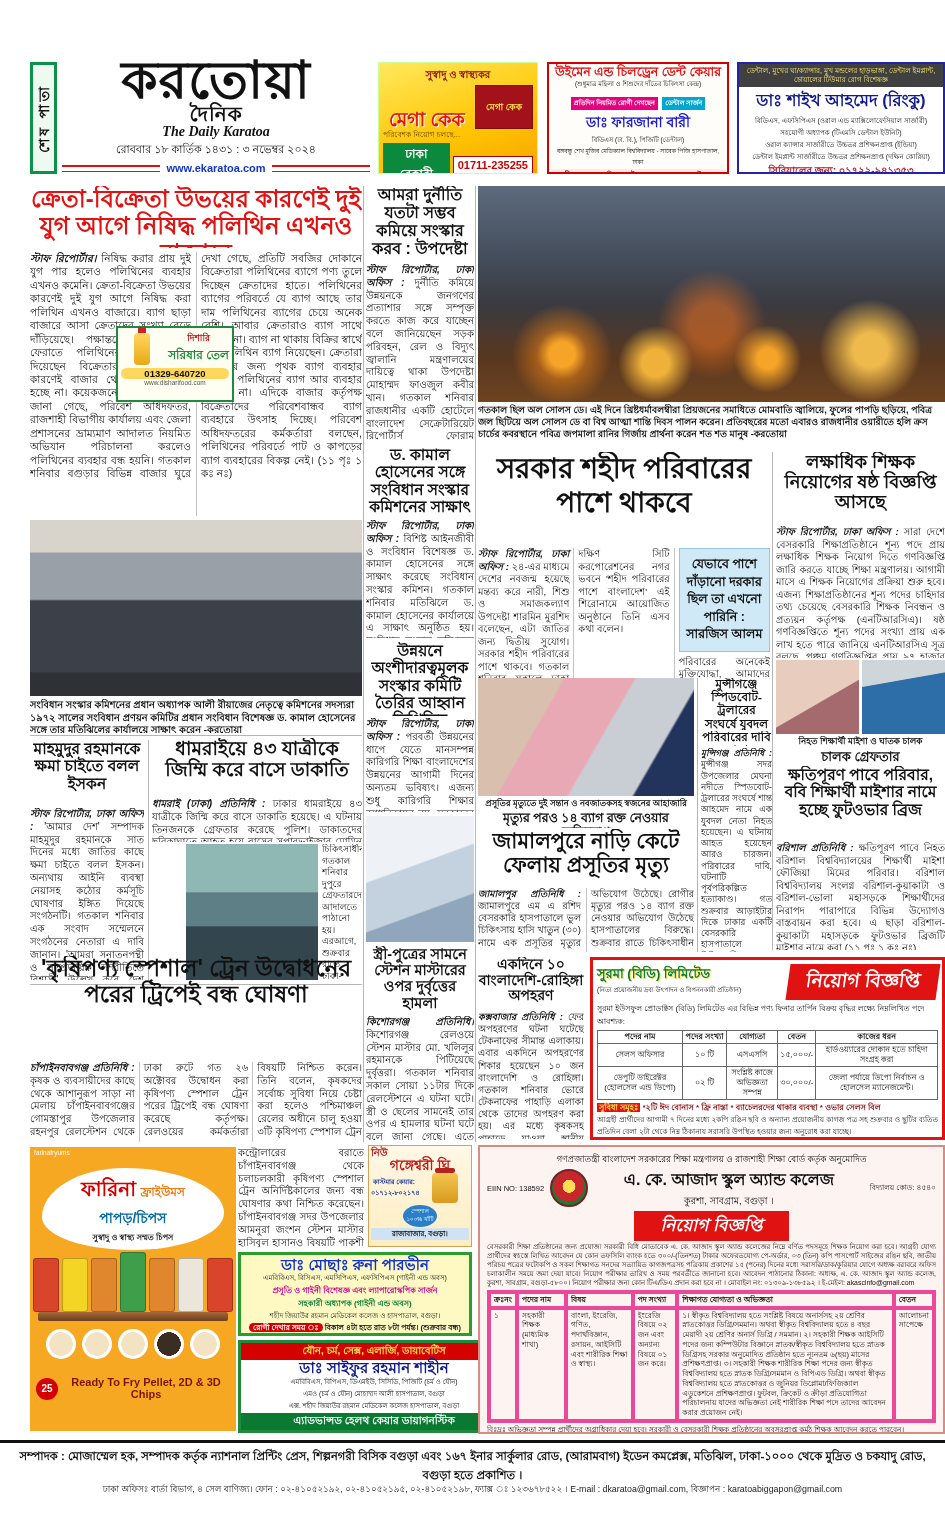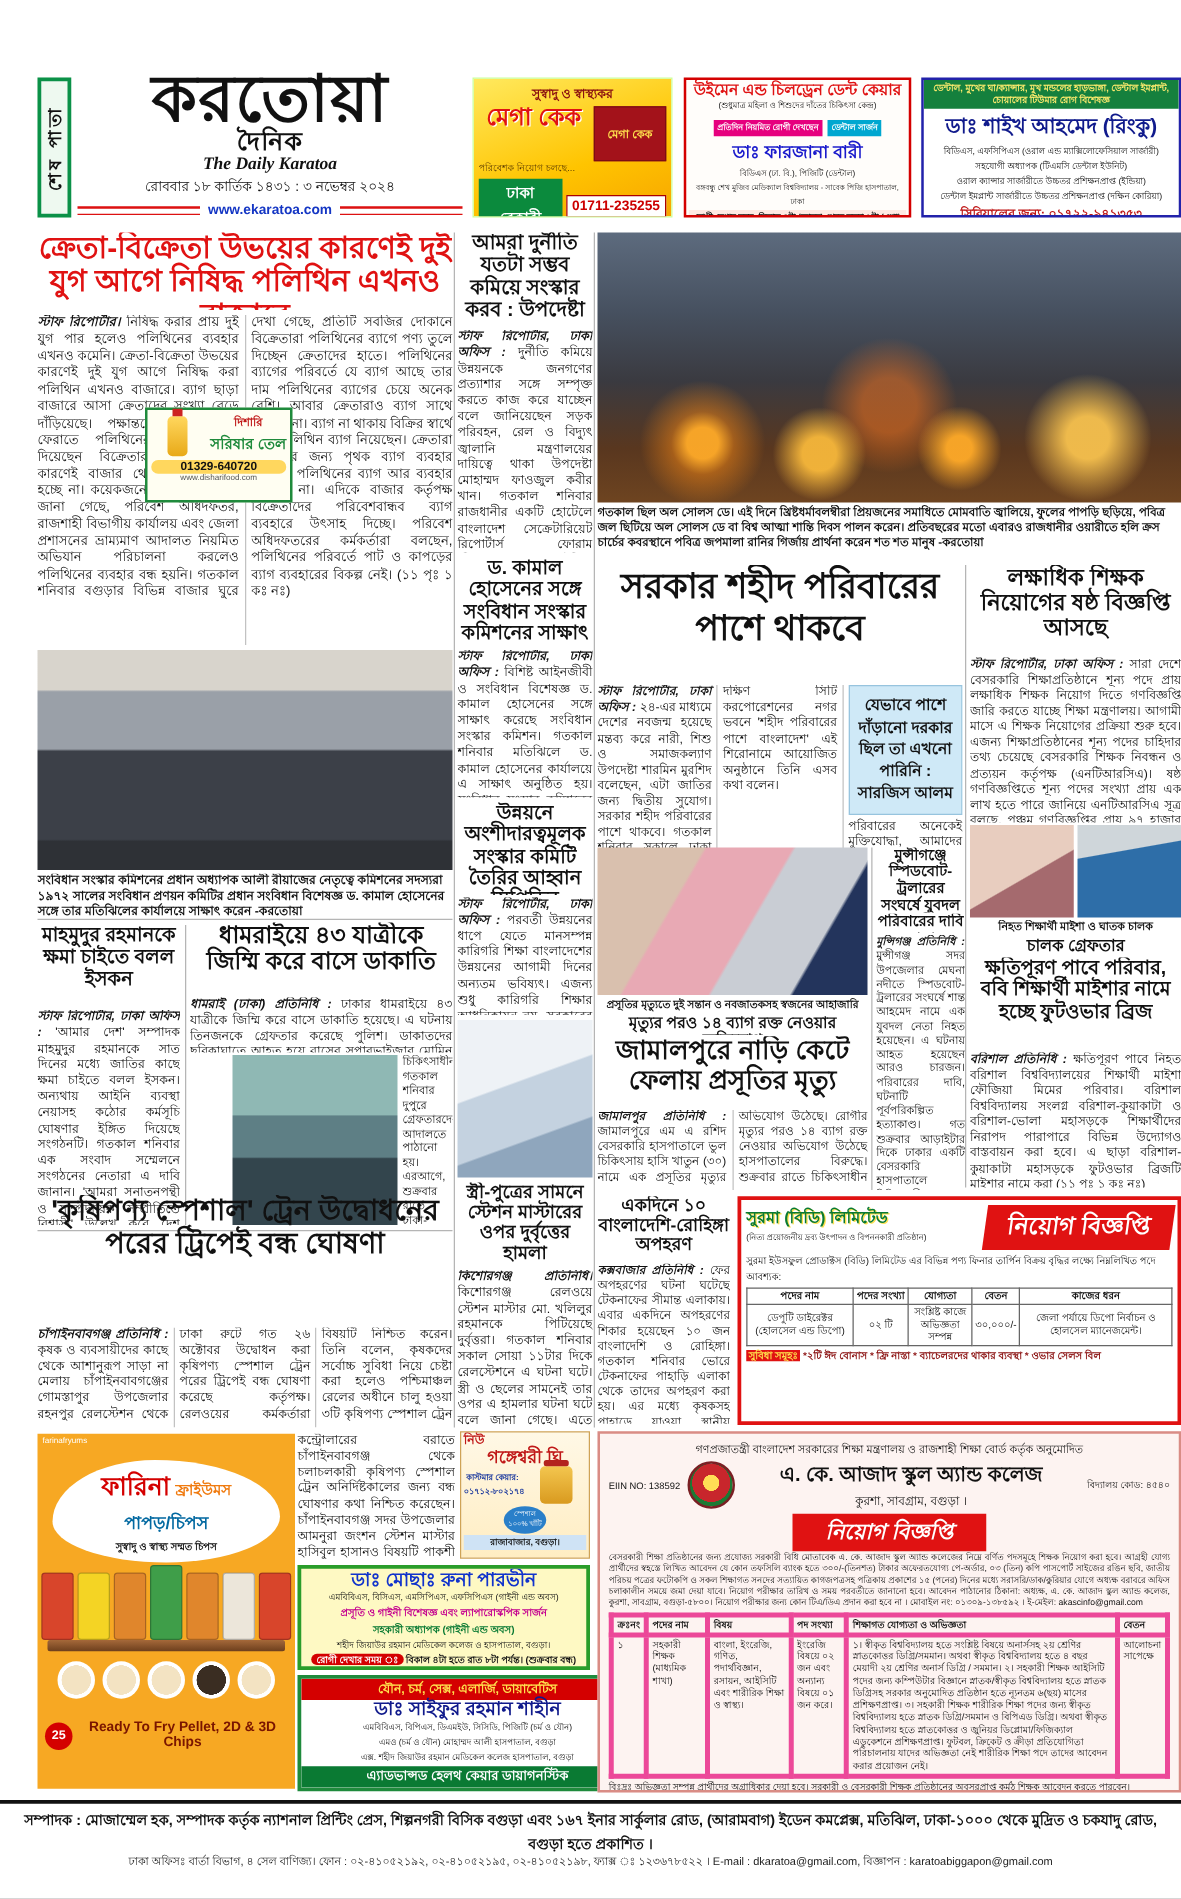--- a/index.html
+++ b/index.html
@@ -26,21 +26,21 @@
   .mast-sub{font-family:"Liberation Serif","DejaVu Serif",serif;font-weight:700;font-style:italic}
   .webline{display:flex;align-items:center;gap:6px}
   .webline .bar{flex:1;height:4px;border-top:2px solid #d11;border-bottom:1px solid #d11}
   
   .adbox{box-sizing:border-box;overflow:hidden}
   #mega-ad{background:linear-gradient(160deg,#ffe95e,#ffc400 60%,#f7a600);border:1px solid #cf9}
   #mega-ad .cakebox{background:#a3121a;border:1px solid #7d0d13;color:#ffe14d;display:flex;align-items:center;justify-content:center;text-align:center}
   #women-ad{border:2px solid #d40000;background:#fffdfa;text-align:center}
   .wbar{display:inline-block;color:#fff;font-weight:700;padding:1px 3px}
   #shaikh-ad{border:2px solid #2222aa;background:#fff;text-align:center}
-  #shaikh-ad .topbar{background:#15803d;color:#ffec6e;font-weight:700}
+  #shaikh-ad .topbar{background:#404040;color:#ffec6e;font-weight:400}
   
   #mustard-ad{border:2px solid #1f8a3c;background:#fffef2;text-align:center;padding:3px}
   .bottle{width:16px;height:32px;background:linear-gradient(#ffd75e,#e8a918);border-radius:4px;margin:0 auto;position:relative}
   .bottle:before{content:"";position:absolute;top:-6px;left:4px;width:8px;height:6px;background:#c22}
   
   #farina-ad{background:#f7a823;overflow:hidden;text-align:center}
   .splash{background:#fff;border-radius:45% 55% 50% 50%/60% 55% 45% 40%;margin:10px 12px 4px;padding:6px 2px}
   .packets{display:flex;justify-content:center;gap:3px;align-items:flex-end;height:58px;margin-top:2px}
   .packet{width:24px;height:52px;border-radius:3px;border:1px solid rgba(0,0,0,.25)}
   .shelf{height:9px;background:linear-gradient(#a5693a,#6d3f1d);margin:0 8px;border-radius:2px}
@@ -94,21 +94,21 @@
     <div style="font-size:11px;margin-top:1px">রোববার ১৮ কার্তিক ১৪৩১ : ৩ নভেম্বর ২০২৪</div>
     <div class="webline" style="margin-top:2px">
       <span class="bar"></span>
       <span style="color:#1436c4;font-weight:700;font-size:11px">www.ekaratoa.com</span>
       <span class="bar"></span>
     </div>
   </div>
 
   <div id="mega-ad" class="abs adbox" style="left:378px;top:62px;width:160px;height:112px;padding:4px;text-align:center">
     <div style="color:#8a1010;font-weight:700;font-size:10px">সুস্বাদু ও স্বাস্থ্যকর</div>
-    <div style="display:flex;align-items:flex-start;gap:4px;margin-top:1px">
+    <div style="display:flex;align-items:flex-end;gap:4px;margin-top:1px">
       <div class="red" style="font-weight:700;font-size:19px;line-height:1;text-shadow:1px 1px 0 #fff;flex:1">মেগা কেক</div>
       <div class="cakebox" style="width:56px;height:42px;font-size:9px;font-weight:700">মেগা কেক</div>
     </div>
     <div style="font-size:7.5px;text-align:left;color:#5a3a00">পরিবেশক নিয়োগ চলছে...</div>
     <div style="display:flex;gap:3px;align-items:center;margin-top:2px">
       <div style="background:#0b8a3d;color:#fff;font-weight:700;font-size:12px;padding:2px 5px;flex:1">ঢাকা বেকারী</div>
       <div style="background:#fff;border:1px solid #a00;color:#c00;font-weight:700;font-size:11px;padding:2px 4px">01711-235255</div>
     </div>
   </div>
 
@@ -337,34 +337,42 @@
     </div>
     <div style="font-size:7.8px;margin:2px 0">সুরমা ইউসফুল প্রোডাক্টস (বিডি) লিমিটেড এর বিভিন্ন পণ্য ফিনার তার্পিন বিক্রয় বৃদ্ধির লক্ষ্যে নিম্নলিখিত পদে আবশ্যক:</div>
     <table>
       <tbody>
           <tr>
         <th style="width:25%">পদের নাম</th>
         <th style="width:13%">পদের সংখ্যা</th>
         <th style="width:15%">যোগ্যতা</th>
         <th style="width:11%">বেতন</th>
         <th>কাজের ধরন</th>
+      </tr>
+      <tr>
+        <td>সেলস অফিসার</td>
+        <td>১০ টি</td>
+        <td>এসএসসি</td>
+        <td>১৫,০০০/-</td>
+        <td>হার্ডওয়্যারের দোকান হতে চাহিদা সংগ্রহ করা</td>
       </tr>
       <tr>
         <td>ডেপুটি ডাইরেক্টর (হোলসেল এন্ড ডিপো)</td>
         <td>০২ টি</td>
         <td>সংশ্লিষ্ট কাজে অভিজ্ঞতা সম্পন্ন</td>
         <td>৩০,০০০/-</td>
         <td>জেলা পর্যায়ে ডিপো নির্বাচন ও হোলসেল ম্যানেজমেন্ট।</td>
       </tr>
     </tbody>
       </table>
     <div style="font-size:8px;margin-top:1px">
       <span style="background:#e01212;color:#ffe14d;font-weight:700;padding:0 2px">সুবিধা সমূহঃ</span>
       <span style="color:#8a1010;font-weight:700">*২টি ঈদ বোনাস * ফ্রি নাস্তা * ব্যাচেলরদের থাকার ব্যবস্থা * ওভার সেলস বিল</span>
     </div>
+    <div style="font-size:7.3px;text-align:justify">আগ্রহী প্রার্থীদের আগামী ৭ দিনের মধ্যে ২কপি রঙিন ছবি ও অন্যান্য প্রয়োজনীয় কাগজ পত্র সহ শুক্রবার ও ছুটির ব্যতিত প্রতিদিন বেলা ২টা থেকে নিম্ন ঠিকানায় সরাসরি উপস্থিত হওয়ার জন্য অনুরোধ করা যাচ্ছে।</div>
 
   </div>
 
   <div id="akazad-ad" class="abs" style="left:478px;top:1145px;width:467px;height:289px">
     <div style="font-size:8.8px">গণপ্রজাতন্ত্রী বাংলাদেশ সরকারের শিক্ষা মন্ত্রণালয় ও রাজশাহী শিক্ষা বোর্ড কর্তৃক অনুমোদিত</div>
     <div style="display:flex;align-items:center;gap:6px">
       <div style="font-size:7.5px">EIIN NO: 138592</div>
       <div class="schoollogo"></div>
       <div style="flex:1">
         <div style="font-weight:700;font-size:16px">এ. কে. আজাদ স্কুল অ্যান্ড কলেজ</div>

